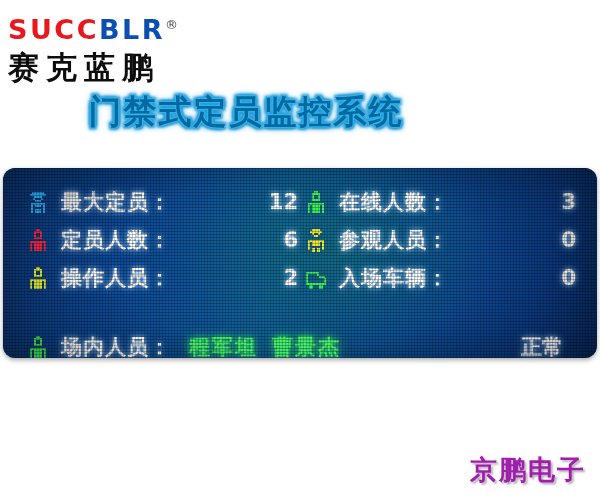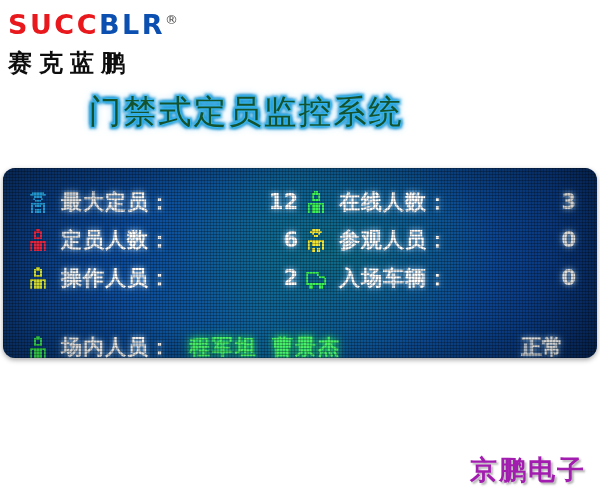--- a/index.html
+++ b/index.html
@@ -21,55 +21,55 @@
     left: 8px;
     top: 6px;
     width: 200px;
     height: 70px;
   }
   #brand-wordmark {
     font-family: "DejaVu Sans", "Liberation Sans", sans-serif;
     font-weight: 700;
     font-size: 27px;
     letter-spacing: 2.5px;
-    line-height: 28px;
+    line-height: 38px;
     white-space: nowrap;
   }
   .wm-red  { color: #e8181c; }
   .wm-blue { color: #0b4fb0; }
   #brand-reg {
     font-size: 13px;
     vertical-align: super;
     color: #444;
     font-weight: 400;
     letter-spacing: 0;
   }
   #brand-cn {
     font-family: "DejaVu Serif", "Liberation Serif", serif;
     font-weight: 700;
-    font-size: 24px;
+    font-size: 31px;
     color: #0d0d0d;
     letter-spacing: 7px;
     line-height: 32px;
-    margin-top: 8px;
+    margin-top: 2px;
     white-space: nowrap;
   }
 
   
   #page-title {
     position: absolute;
     left: 0;
     top: 90px;
     width: 492px;
     text-align: center;
     font-family: "DejaVu Sans", "Liberation Sans", sans-serif;
     font-size: 33px;
-    font-weight: 400;
+    font-weight: 700;
     letter-spacing: 2px;
-    color: #14532d;
+    color: #0369a1;
     text-shadow:
        0 0 2px #35b6ef,
        1px 0 2px #35b6ef,
       -1px 0 2px #35b6ef,
        0 1px 2px #35b6ef,
        0 -1px 2px #35b6ef,
        2px 2px 3px #1a8fcc,
       -2px 2px 3px #1a8fcc,
        2px -2px 3px #1a8fcc,
       -2px -2px 3px #1a8fcc,

